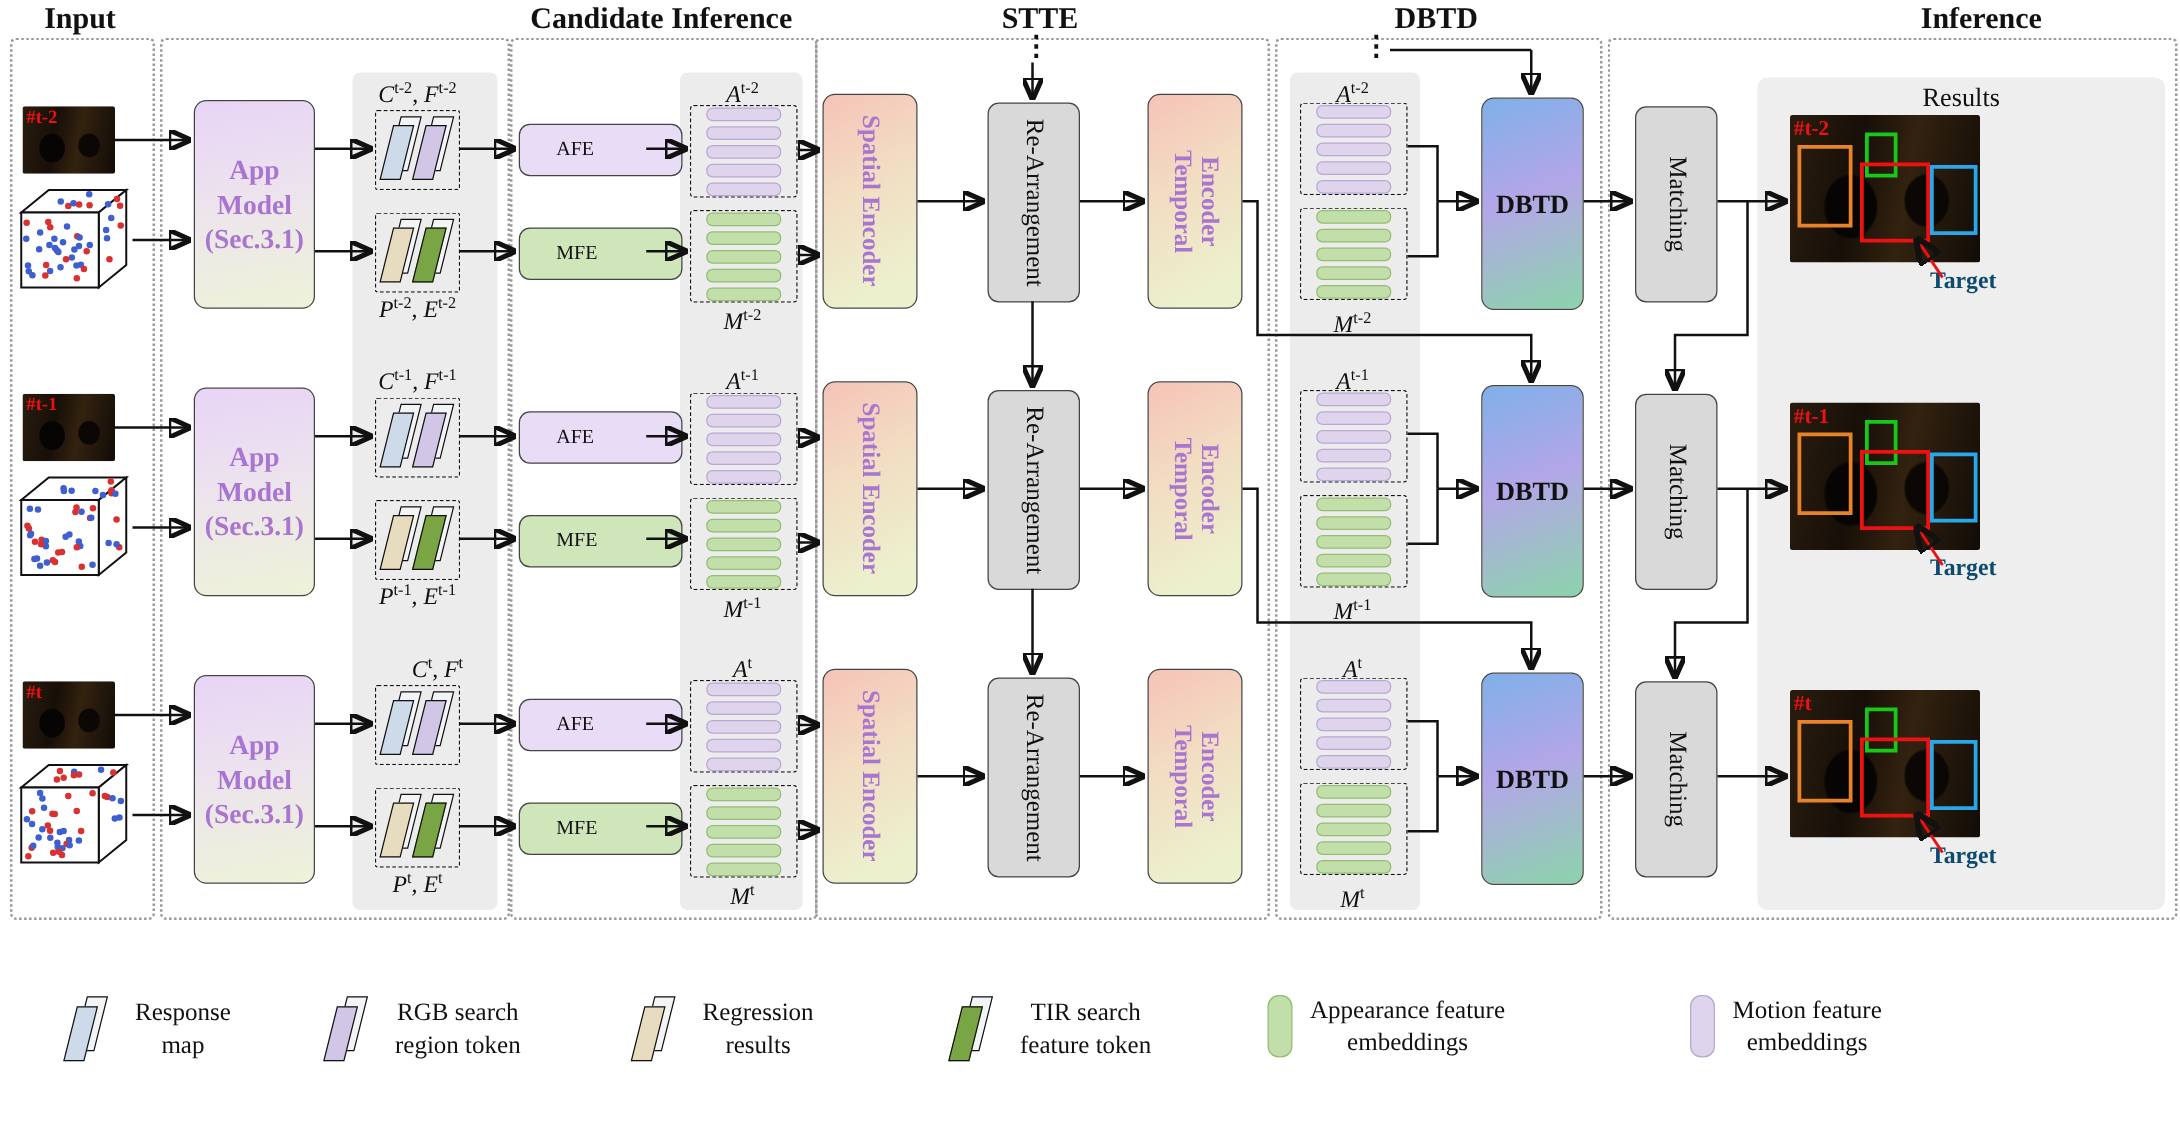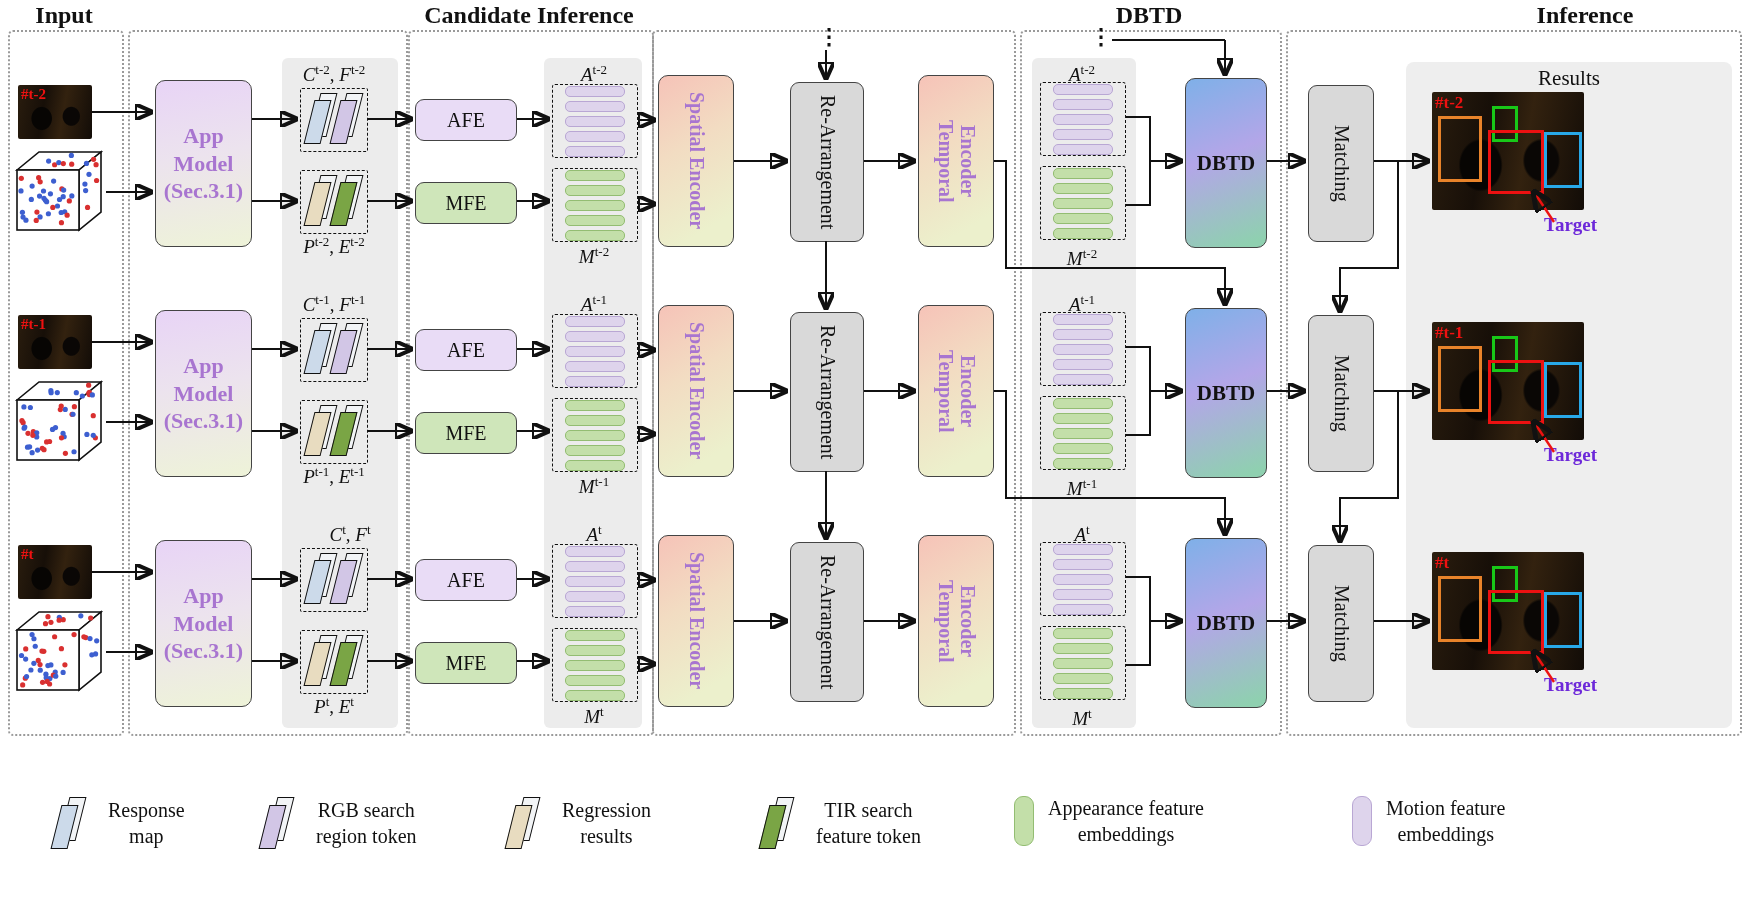--- a/index.html
+++ b/index.html
@@ -28,21 +28,21 @@
 
   .box{position:absolute;border:1.6px solid #444;border-radius:10px;display:flex;align-items:center;justify-content:center;}
   .app-model{background:linear-gradient(170deg,#e8d4f6 0%,#ece3ee 45%,#eef3d8 100%);}
   .app-text{white-space:pre-line;text-align:center;font-size:22px;font-weight:bold;color:#a875d0;line-height:1.25;}
 
   .tokenbox{position:absolute;width:66px;height:62px;border:1.7px dashed #111;border-radius:2px;}
   .slab{position:absolute;width:15px;height:42px;border:1.6px solid #111;transform:skewX(-14deg);}
   .back{background:#f2f4f6;}
   .c-blue{background:#ccdaea;} .c-purple{background:#d2c6e6;} .c-tan{background:#e8dcc0;} .c-green{background:#7aa545;}
 
-  .encbox{position:absolute;border:1.6px solid #444;border-radius:9px;display:flex;align-items:center;justify-content:center;font-size:20px;}
+  .encbox{position:absolute;border:1.6px solid #444;border-radius:9px;display:flex;align-items:center;justify-content:flex-start;font-size:16px;padding-left:29px;}
   .afe{background:#e9dcf6;} .mfe{background:#cfe6ba;}
 
   .mlabel{position:absolute;font-size:19px;text-align:center;white-space:nowrap;}
   .mlabel i{font-family:"Liberation Serif",serif;}
   .mlabel sup{font-size:13px;}
 
   .pillbox{position:absolute;width:84px;height:72px;border:1.7px dashed #111;border-radius:3px;display:flex;flex-direction:column;justify-content:center;align-items:center;gap:4px;}
   .pill{width:58px;height:9px;border-radius:5px;}
   .pa .pill{background:#ded4ec;border:1px solid #b9a7d4;}
   .pm .pill{background:#c3dfa9;border:1px solid #93bd72;}
@@ -50,41 +50,42 @@
   .grad-box{position:absolute;border:1.6px solid #444;border-radius:10px;display:flex;align-items:center;justify-content:center;}
   .enc{background:linear-gradient(150deg,#f6c3b8 0%,#f2dcc2 40%,#ecf0cc 85%);}
   .dbtd{background:linear-gradient(160deg,#7fb0e8 0%,#b3a6e8 45%,#8fd0b0 95%);}
   .gray-box{position:absolute;background:#d9d9d9;border:1.6px solid #444;border-radius:9px;display:flex;align-items:center;justify-content:center;}
   .vtext{writing-mode:vertical-lr;text-orientation:mixed;display:inline-block;height:145px;font-size:20px;text-align:center;line-height:1.08;}
   .purple{color:#a875d0;font-weight:bold;}
   .dbtd-text{font-size:21px;font-weight:bold;}
 
   .dots-text{position:absolute;font-size:22px;font-weight:bold;z-index:3;}
 
-  .target-label{position:absolute;color:#6d28d9;font-weight:bold;font-size:19px;}
+  .target-label{position:absolute;color:#0c4a6e;font-weight:bold;font-size:19px;}
   svg.target-arrow{position:absolute;pointer-events:none;z-index:4;}
 
   #arrows{position:absolute;left:0;top:0;z-index:3;pointer-events:none;}
   #arrows line, #arrows polyline, #arrows path{stroke:#111;stroke-width:2;fill:none;}
 
   .legend-item{position:absolute;display:flex;align-items:center;gap:14px;font-size:20px;}
   .legend-text{white-space:pre-line;text-align:center;line-height:1.3;}
   .slabpair{position:relative;display:inline-block;width:46px;height:56px;}
   .slabpair .slab{top:0;}
   .legend-pill{display:inline-block;width:18px;height:48px;border-radius:9px;}
   .lp-green{background:#c3dfa9;border:1.4px solid #93bd72;}
   .lp-purple{background:#ded4ec;border:1.4px solid #b9a7d4;}
 </style>
 </head>
 <body>
 
 <div id="canvas">
 
   <div class="hdr" style="left:8px;width:112px">Input</div>
   <div class="hdr" style="left:408px;width:242px">Candidate Inference</div>
+  <div class="hdr" style="left:652px;width:360px">STTE</div>
   <div class="hdr" style="left:1020px;width:258px">DBTD</div>
   <div class="hdr" style="left:1359px;width:452px">Inference</div>
 
   <div class="section" style="left:8px;top:30px;width:112px;height:702px"></div>
   <div class="section" style="left:128px;top:30px;width:276px;height:702px"></div>
   <div class="section" style="left:408px;top:30px;width:242px;height:702px"></div>
   <div class="section" style="left:652px;top:30px;width:360px;height:702px"></div>
   <div class="section" style="left:1020px;top:30px;width:258px;height:702px"></div>
   <div class="section" style="left:1286px;top:30px;width:452px;height:702px"></div>
 

